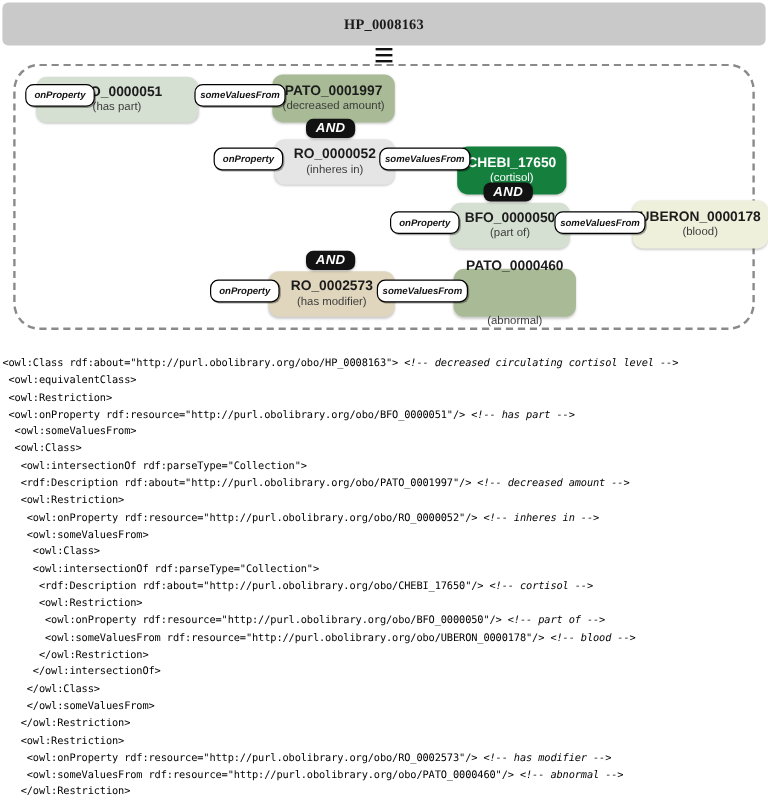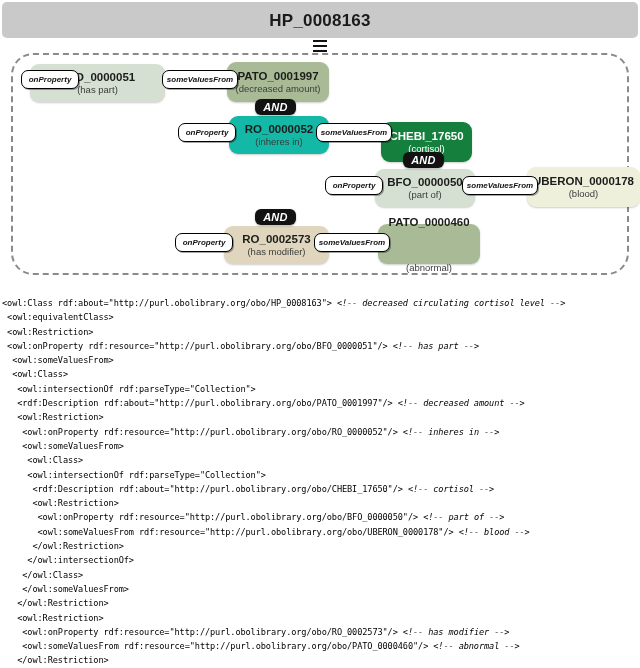--- a/index.html
+++ b/index.html
@@ -24,25 +24,26 @@
     height: 36px;
     background: #c9c9c9;
     border-radius: 5px;
     box-sizing: border-box;
     display: flex;
     flex-direction: column;
     align-items: center;
     justify-content: center;
   }
   #header-title {
-    font-size: 17px;
+    font-size: 12px;
     font-weight: bold;
     color: #1a1a1a;
     letter-spacing: 0.2px;
     line-height: 15px;
+    font-family: Liberation Serif, serif;
   }
   #header-subtitle {
     font-size: 10px;
     color: #262626;
     line-height: 13px;
   }
 
   
   #hamburger {
     position: absolute;
@@ -175,21 +176,21 @@
 <div class="pill" style="left:21px; top:70px; width:58px; height:19px;">onProperty</div>
 <div class="pill" style="left:162px; top:70px; width:76px; height:19px;">someValuesFrom</div>
 
 <div class="node light" style="left:227px; top:62px; width:102px; height:40px; background:#a9bb96;">
   <div class="nid">PATO_0001997</div>
   <div class="nlabel">(decreased amount)</div>
 </div>
 
 <div class="and-badge" style="left:255px; top:99px; width:41px; height:16px;">AND</div>
 
-<div class="node light" style="left:229px; top:116px; width:100px; height:38px; background:#14b8a6;">
+<div class="node light" style="left:229px; top:116px; width:100px; height:38px; background:#e5e5e5;">
   <div class="nid">RO_0000052</div>
   <div class="nlabel">(inheres in)</div>
 </div>
 <div class="pill" style="left:178px; top:123px; width:58px; height:19px;">onProperty</div>
 <div class="pill" style="left:316px; top:123px; width:76px; height:19px;">someValuesFrom</div>
 
 <div class="node dark" style="left:381px; top:122px; width:91px; height:40px; background:#15803d;">
   <div class="nid">CHEBI_17650</div>
   <div class="nlabel">(cortisol)</div>
 </div>

